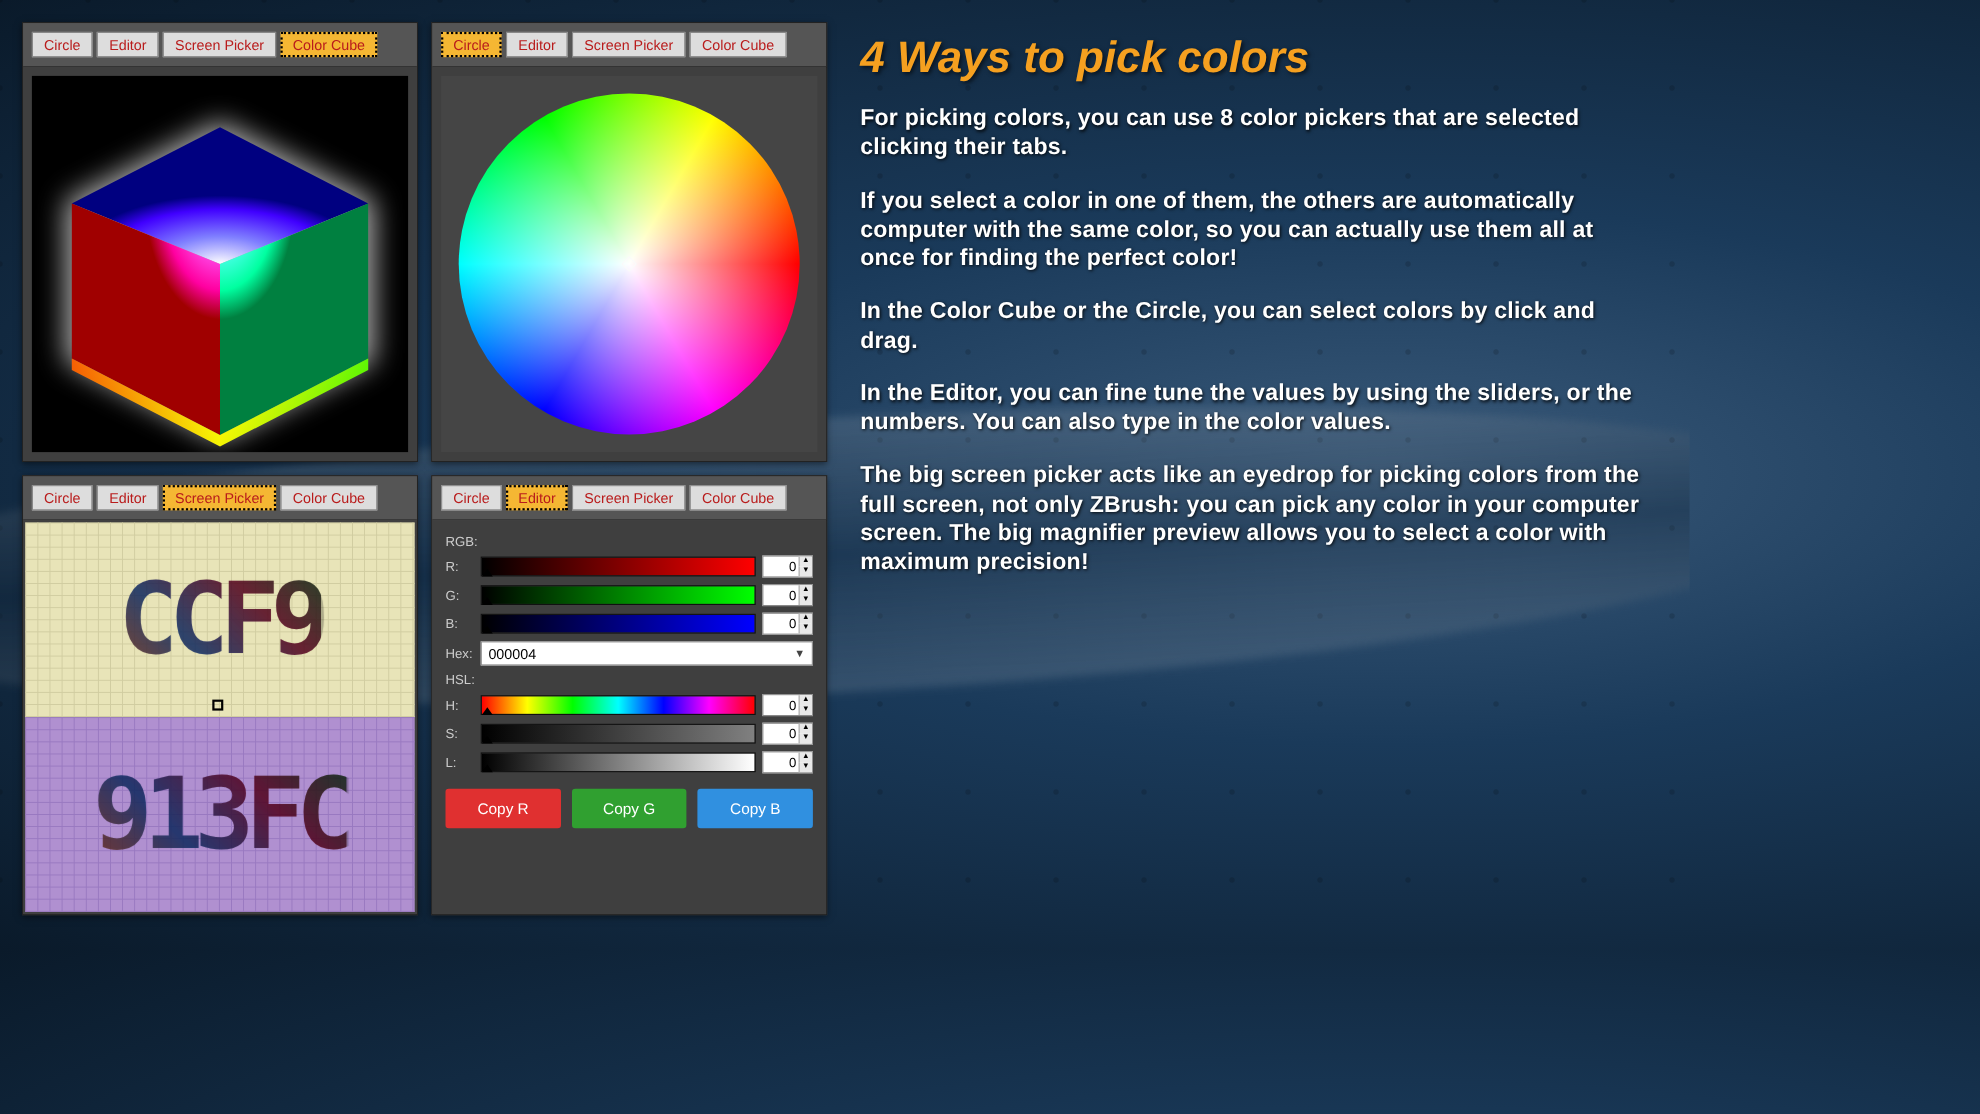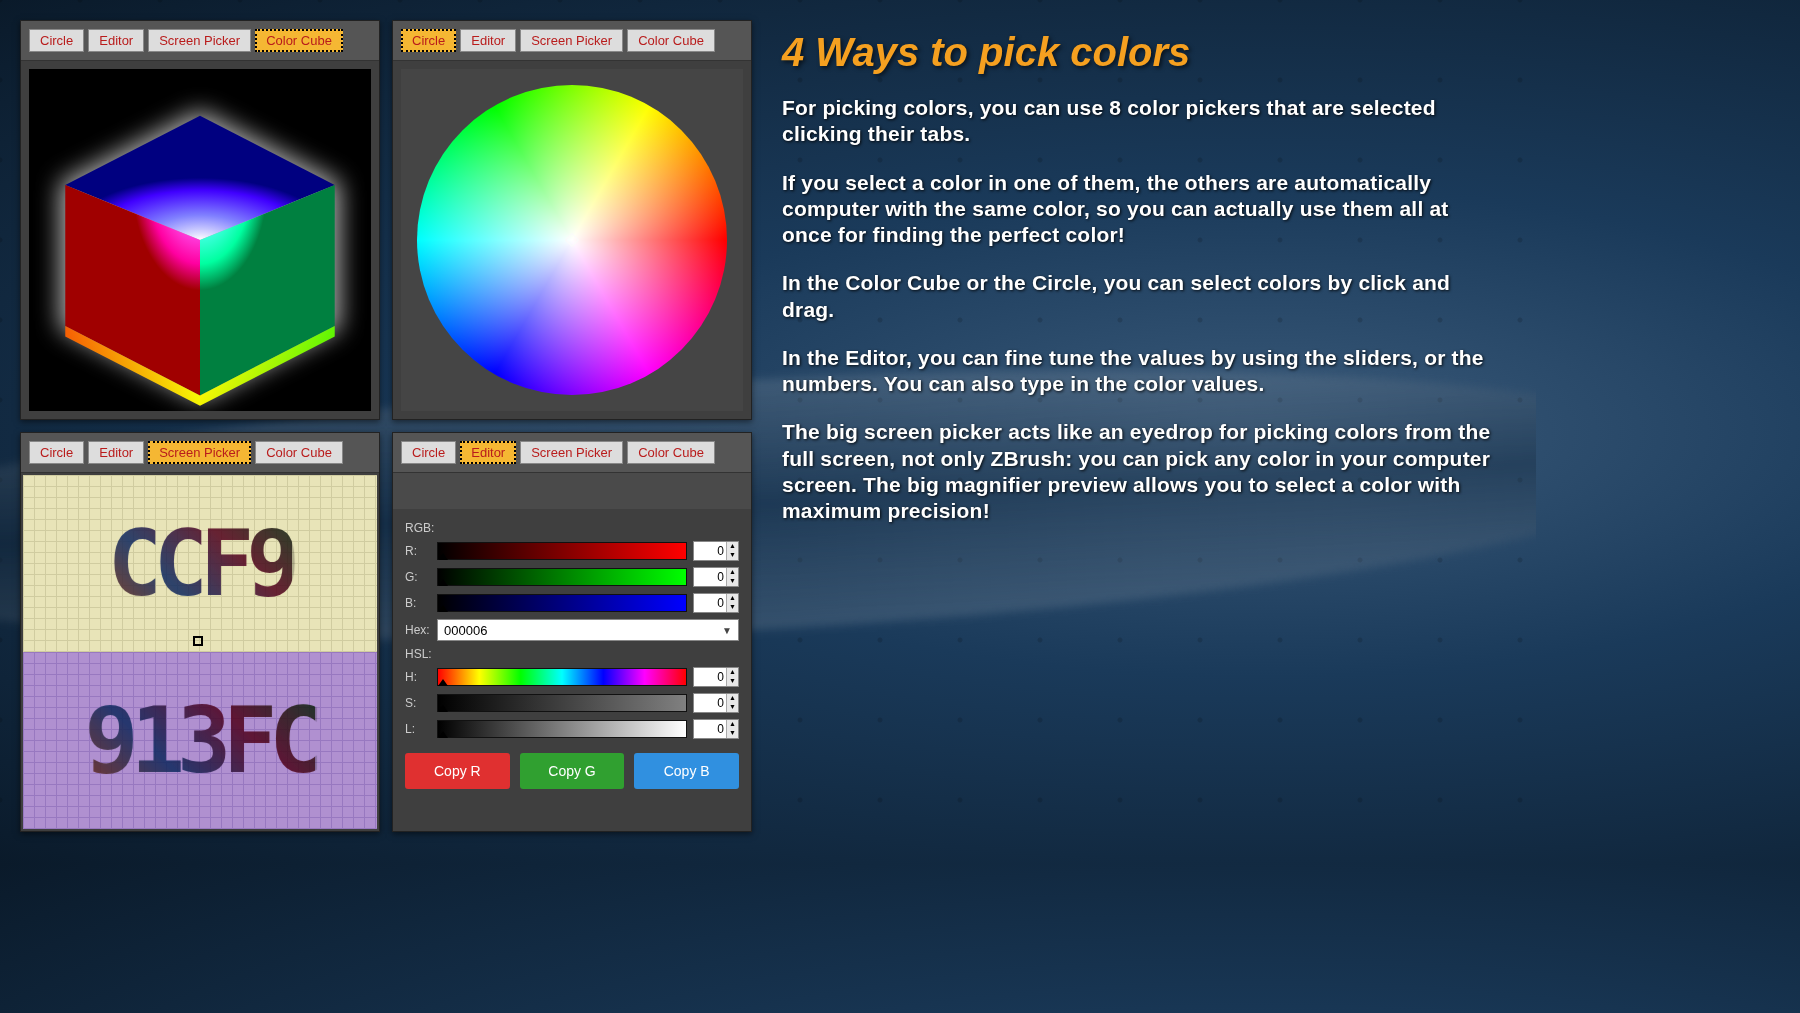--- a/index.html
+++ b/index.html
@@ -158,21 +158,21 @@
 }
 .picker-cursor {
   position: absolute;
   width: 10px;
   height: 10px;
   border: 2px solid #000;
   bottom: 6px;
   left: 48%;
 }
 
-.editor-body { padding: 12px 12px 10px 12px; display: flex; flex-direction: column; gap: 6px; margin-top: 36px; }
+.editor-body { padding: 12px 12px 10px 12px; display: flex; flex-direction: column; gap: 6px; }
 .ed-label { color: #ccc; font-size: 12px; }
 .ed-row { display: flex; align-items: center; gap: 6px; }
 .ed-chan { color: #ccc; font-size: 12px; width: 26px; }
 .ed-slider {
   flex: 1;
   height: 18px;
   border: 1px solid #111;
   position: relative;
 }
 .ed-slider.r { background: linear-gradient(90deg,#000,#ff0000); }
@@ -391,21 +391,21 @@
             <div class="ed-spin-btns">
                 <div class="ed-spin-btn">▲</div>
                 <div class="ed-spin-btn">▼</div>
               </div>
           </div>
         </div>
 
         <div class="ed-row">
           <div class="ed-chan">Hex:</div>
           <div class="hex-input">
-            <span>000006</span>
+            <span>000004</span>
             <span class="chev">▼</span>
           </div>
         </div>
 
         <div class="ed-label">HSL:</div>
 
         <div class="ed-row">
           <div class="ed-chan">H:</div>
           <div class="ed-slider h">
               <div class="ed-thumb"></div>

